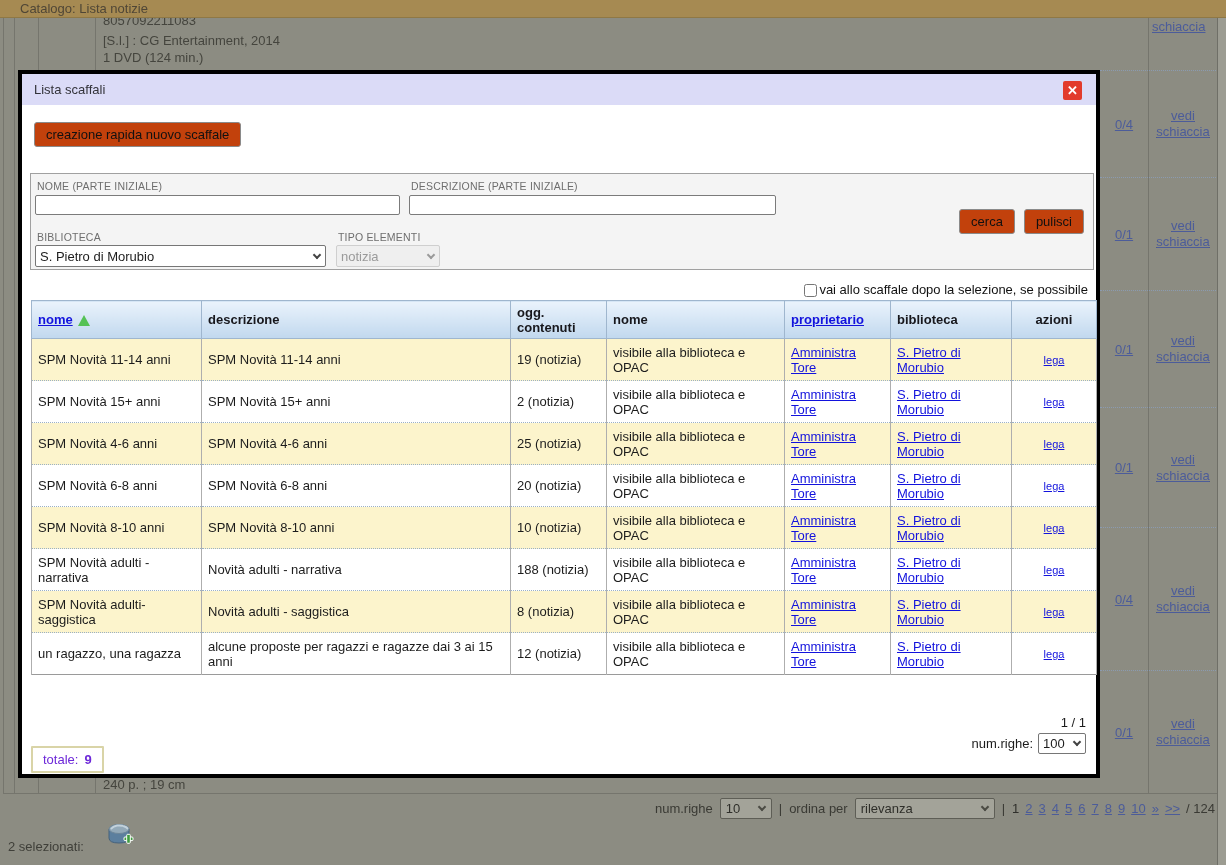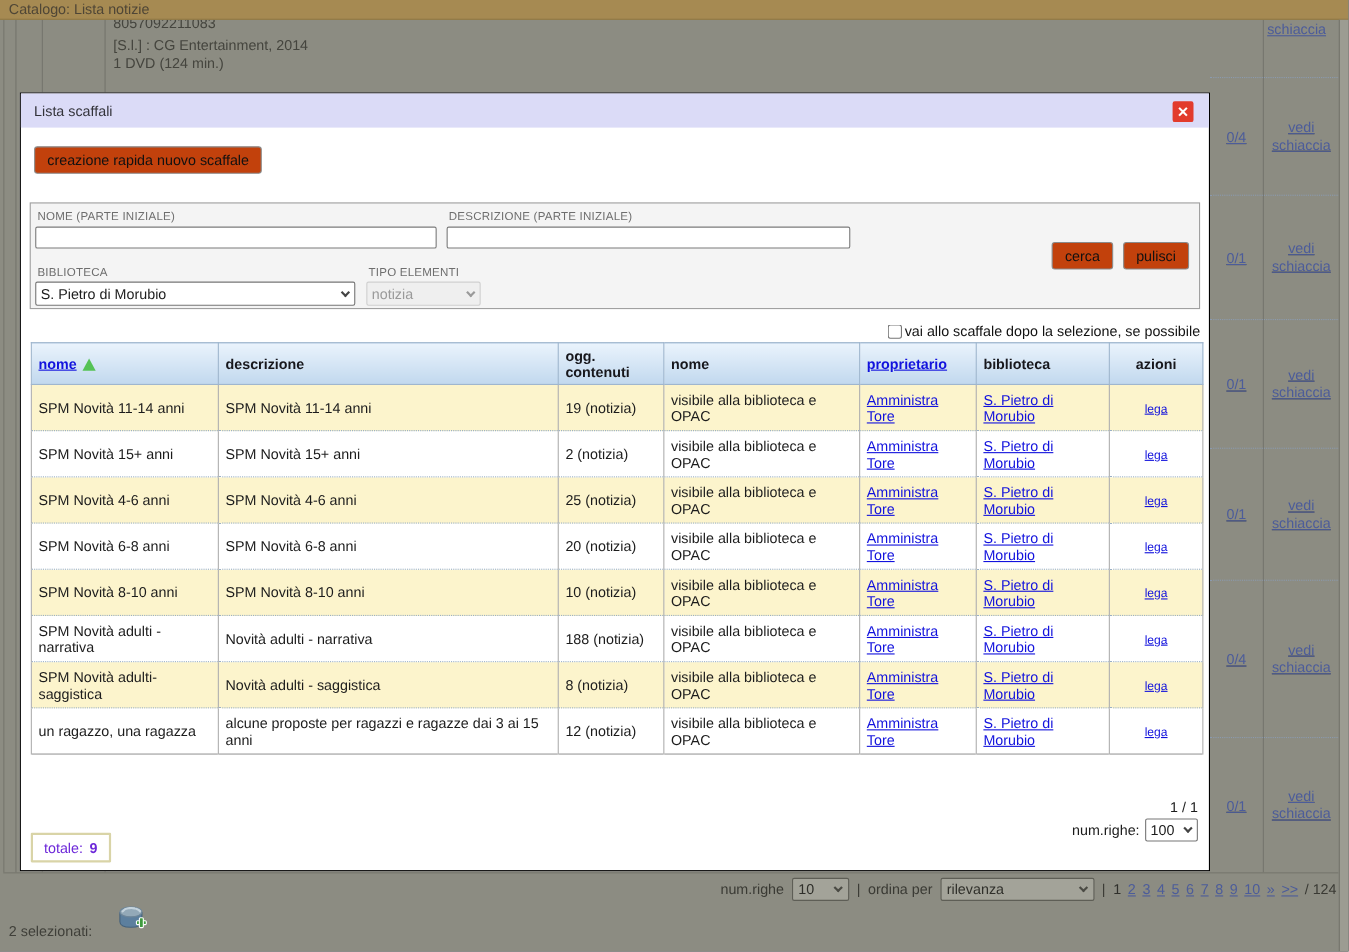--- a/index.html
+++ b/index.html
@@ -6,21 +6,21 @@
   html,body { background:#666; }
   .stage {
     position:relative; width:1226px; height:865px; overflow:hidden;
     background:#8c8c82;
     font-family:"Liberation Sans", sans-serif; font-size:13px; color:#44443d;
   }
   
   .titlebar {
     position:absolute; left:0; top:0; width:1226px; height:18px;
     background:#a68a52; border-bottom:1px solid #8f7845;
-    color:#4f4636; font-size:13px; line-height:17px; padding-left:8px; z-index:5;
+    color:#4f4636; font-size:13px; line-height:17px; padding-left:20px; z-index:5;
   }
   .rec-line { position:absolute; left:103px; color:#45453e; font-size:13px; z-index:1; }
   .vline { position:absolute; top:18px; width:1px; height:775px; background:#75756d; z-index:1; }
   .hline-bottom { position:absolute; left:3px; top:793px; width:1214px; height:1px; background:#75756d; z-index:1; }
   .dim-link { color:#4c5c9a; text-decoration:underline; cursor:pointer; }
   .side-row {
     position:absolute; left:1100px; width:118px; display:flex; z-index:1;
     border-top:1px dotted #8b9bb0;
     text-decoration:underline;
   }
@@ -43,22 +43,22 @@
   }
   .dim-sel .chev { border-color:#4b4b44; }
   .chev {
     width:6px; height:6px; border-right:2px solid #444; border-bottom:2px solid #444;
     transform:rotate(45deg); margin:-3px 1px 0 8px; display:inline-block;
   }
   .selected-info { position:absolute; left:8px; top:839px; color:#3f3f39; z-index:1; }
   .basket-icon { position:absolute; left:107px; top:820px; z-index:1; }
   
   .modal {
-    position:absolute; left:18px; top:84px; width:1082px; height:708px;
-    background:#ffffff; border:1px solid #000000; z-index:10; color:#1c1c1c;
+    position:absolute; left:18px; top:70px; width:1082px; height:708px;
+    background:#ffffff; border:4px solid #000000; z-index:10; color:#1c1c1c;
   }
   .modal-header {
     position:absolute; left:0; top:0; width:100%; height:31px;
     background:#dbdbf7; display:flex; align-items:center; padding:0 12px;
     color:#33333a; font-size:13px;
   }
   .close-btn {
     position:absolute; right:14px; top:7px; width:19px; height:19px;
     background:#e23b2c; border-radius:2px; color:#fff; font-weight:bold;
     display:flex; align-items:center; justify-content:center; font-size:13px; cursor:pointer;

